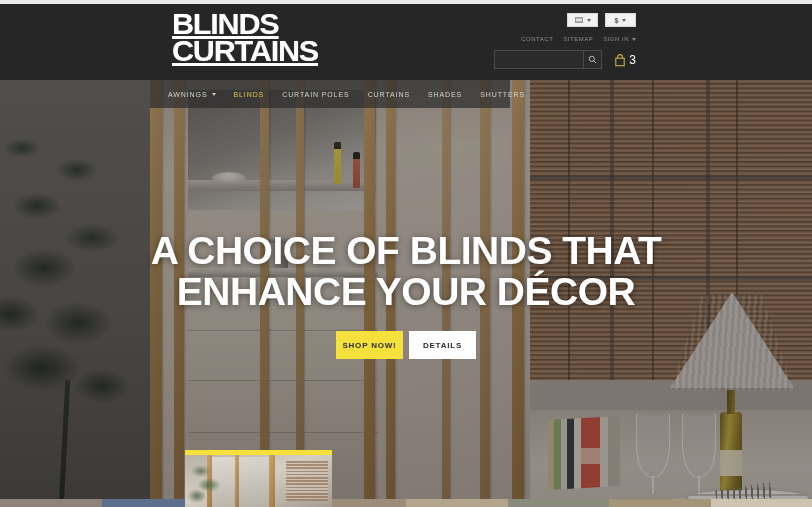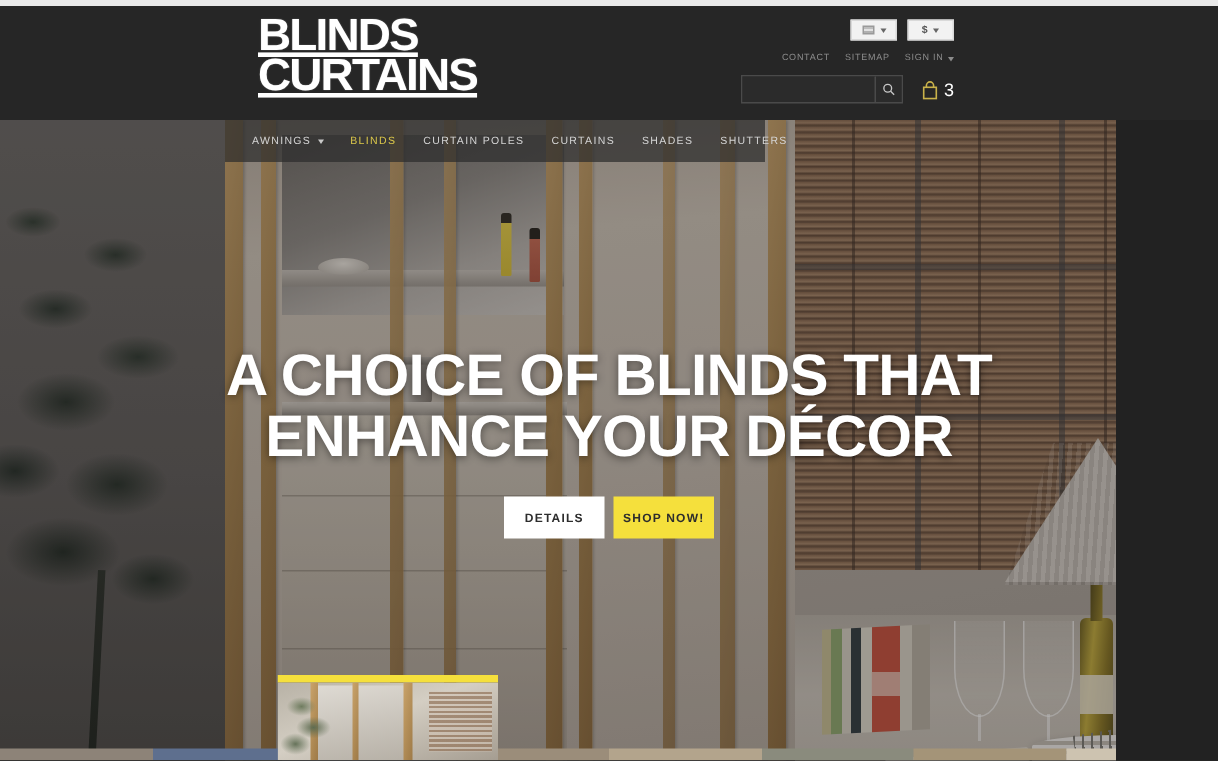--- a/index.html
+++ b/index.html
@@ -139,21 +139,21 @@
   .cart-count {
     color: #ffffff;
     font-size: 12px;
     font-weight: normal;
     line-height: 1;
   }
 
   
   .hero {
     position: absolute; left: 0; top: 80px;
-    width: 744px; height: 427px;
+    width: 812px; height: 427px;
     overflow: hidden;
     background: #5d5a57;
   }
 
   
   .photo { position: absolute; inset: 0; }
 
   
   .ph-wall {
     position: absolute; inset: 0;
@@ -612,22 +612,22 @@
         <span>SHADES</span>
       </a>
       <a class="nav-item" href="#">
         <span>SHUTTERS</span>
       </a>
     </nav>
 
     <div class="hero-content">
       <h1 class="hero-title">A CHOICE OF BLINDS THAT ENHANCE YOUR DÉCOR</h1>
       <div class="hero-btns">
+        <a class="btn btn-primary" href="#">SHOP NOW!</a>
         <a class="btn btn-secondary" href="#">DETAILS</a>
-        <a class="btn btn-primary" href="#">SHOP NOW!</a>
       </div>
     </div>
 
     <div class="thumb-strip">
       <div class="strip-cell" style="background:#8d8378"></div>
       <div class="strip-cell" style="background:#5e6f8e"></div>
       <div class="strip-cell" style="background:#6b7da0"></div>
       <div class="strip-cell" style="background:#9b8d7a"></div>
       <div class="strip-cell" style="background:#b3a48c"></div>
       <div class="strip-cell" style="background:#8a8b7d"></div>

